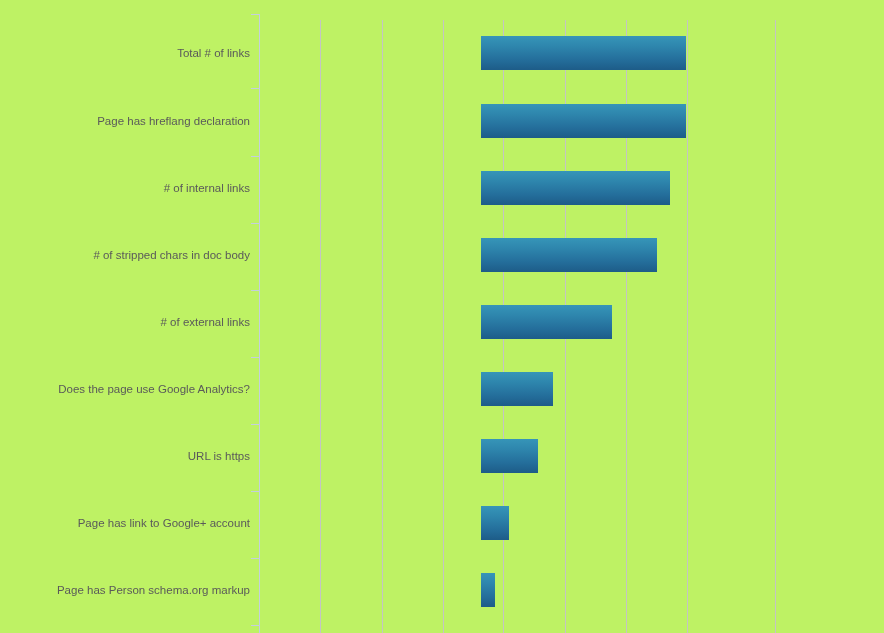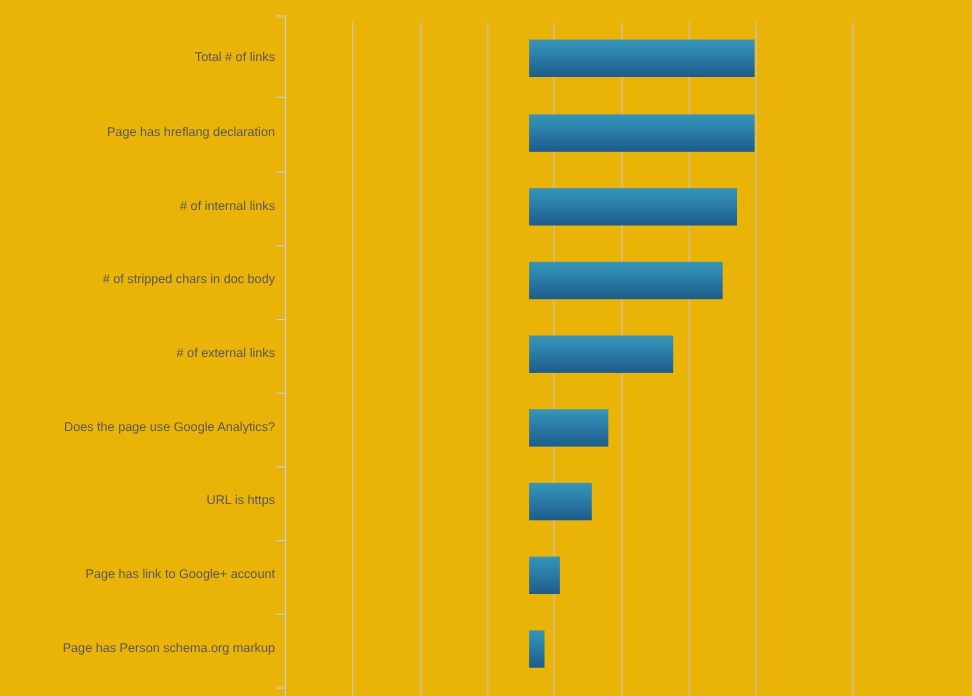--- a/index.html
+++ b/index.html
@@ -10,21 +10,21 @@
   }
   body {
     font-family: "Liberation Sans", sans-serif;
     -webkit-font-smoothing: antialiased;
   }
 
   #chart-root {
     position: relative;
     width: 884px;
     height: 633px;
-    background: #eab308;
+    background: #bef264;
     overflow: hidden;
   }
 
   
   .gridlines {
     position: absolute;
     left: 0;
     top: 0;
     width: 884px;
     height: 633px;

